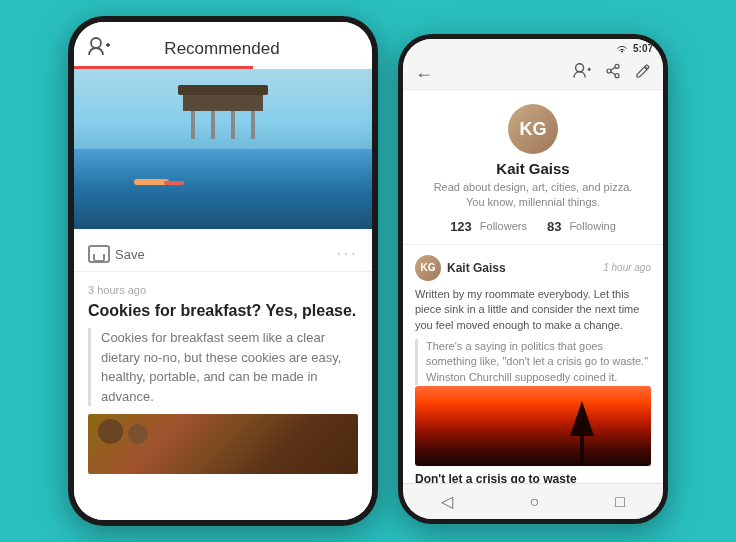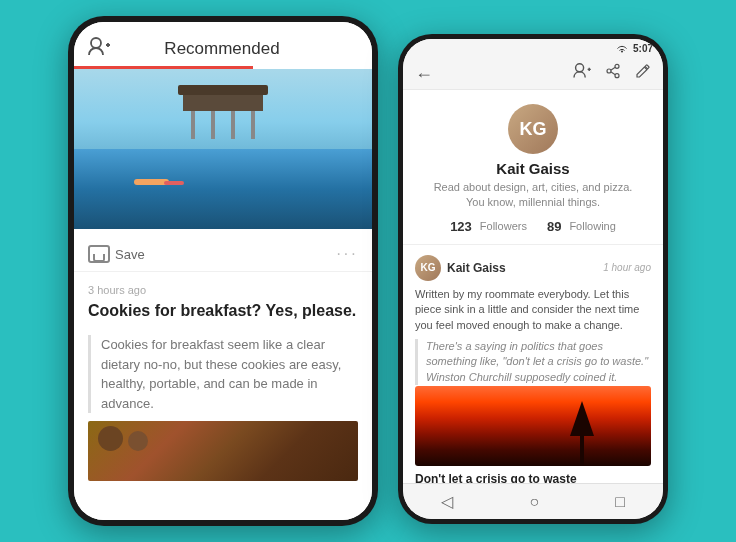--- a/index.html
+++ b/index.html
@@ -288,21 +288,21 @@
 
     .time-ago {
       font-size: 11px;
       color: #aaa;
     }
 
     .post-title {
       font-size: 16px;
       font-weight: 700;
       color: #222;
-      margin-bottom: 15px;
+      margin-bottom: 8px;
     }
 
     .post-excerpt {
       font-size: 13px;
       color: #777;
       line-height: 1.5;
       border-left: 3px solid #ddd;
       padding-left: 10px;
     }
 
@@ -509,21 +509,20 @@
     .feed-text {
       font-size: 11px;
       color: #555;
       line-height: 1.4;
       margin-bottom: 6px;
     }
 
     .feed-quote {
       font-size: 11px;
       color: #888;
-      font-style: italic;
       border-left: 3px solid #ddd;
       padding-left: 8px;
       margin-bottom: 1px;
       line-height: 1.4;
     }
 
     
     .sunset-image {
       width: 100%;
       height: 80px;
@@ -707,21 +706,21 @@
         <span>KG</span>
       </div>
       <div class="profile-name">Kait Gaiss</div>
       <div class="profile-bio">Read about design, art, cities, and pizza. You know, millennial things.</div>
       <div class="profile-stats">
         <div class="stat-item">
           <span class="stat-number">123</span>
           <span class="stat-label">Followers</span>
         </div>
         <div class="stat-item">
-          <span class="stat-number">89</span>
+          <span class="stat-number">83</span>
           <span class="stat-label">Following</span>
         </div>
       </div>
     </div>
 
     <div class="feed-item">
       <div class="feed-author-row">
         <div class="feed-avatar">
           <span>KG</span>
         </div>

